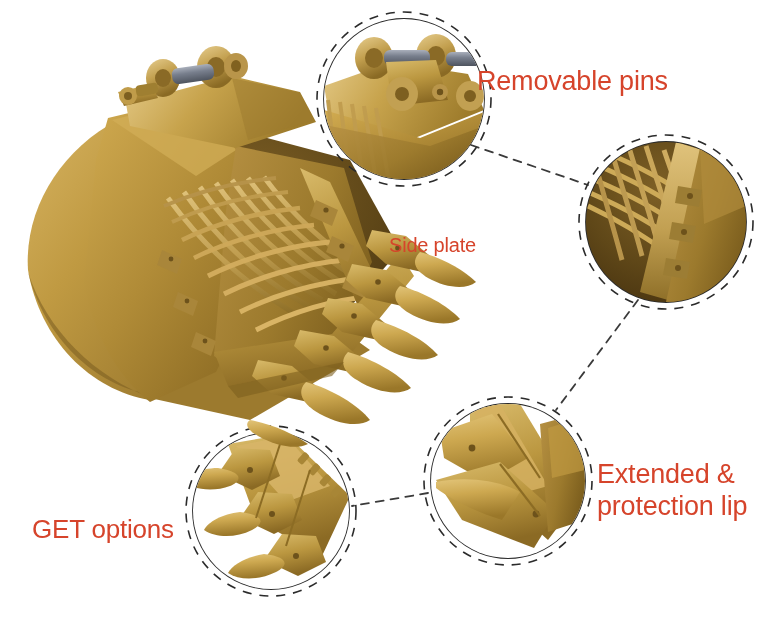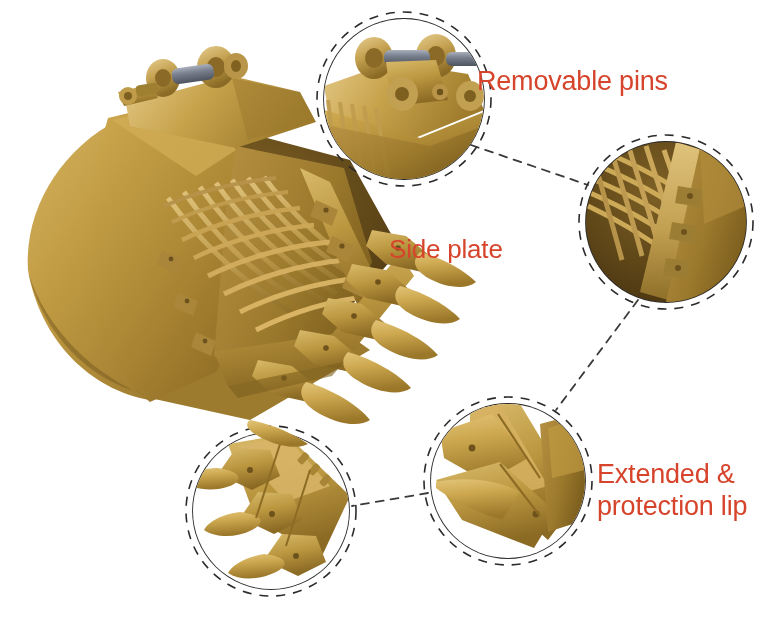--- a/index.html
+++ b/index.html
@@ -24,21 +24,21 @@
   .label{
     position:absolute;
     color:#D6442B;
     font-family:"Liberation Sans", sans-serif;
     font-weight:400;
     line-height:1.18;
     white-space:pre;
     letter-spacing:-0.2px;
   }
   #label-removable-pins{ left:477px; top:66px; font-size:27px; }
-  #label-side-plate    { left:389px; top:234px; font-size:26px; }
+  #label-side-plate    { left:389px; top:234px; font-size:20px; }
   #label-extended-lip  { left:597px; top:459px; font-size:27px; }
   #label-get-options   { left:32px;  top:514px; font-size:26px; }
 </style>
 </head>
 <body>
 
 <div id="stage">
 
   <svg class="layer" viewBox="0 0 765 634">
     <defs>
@@ -362,14 +362,15 @@
 
     <path d="M 250 420 c 22 4 44 14 58 24 c -12 6 -32 2 -50 -8 c -10 -6 -14 -12 -8 -16 z" fill="url(#gTooth)"></path>
   </svg>
 
   <div class="label" id="label-removable-pins">Removable pins</div>
 
   <div class="label" id="label-side-plate"><span>Side plate</span><br></div>
 
   <div class="label" id="label-extended-lip"><span>Extended &amp;</span><br><span>protection lip</span></div>
 
+  <div class="label" id="label-get-options">GET options</div>
 
 </div>
 
 </body></html>

